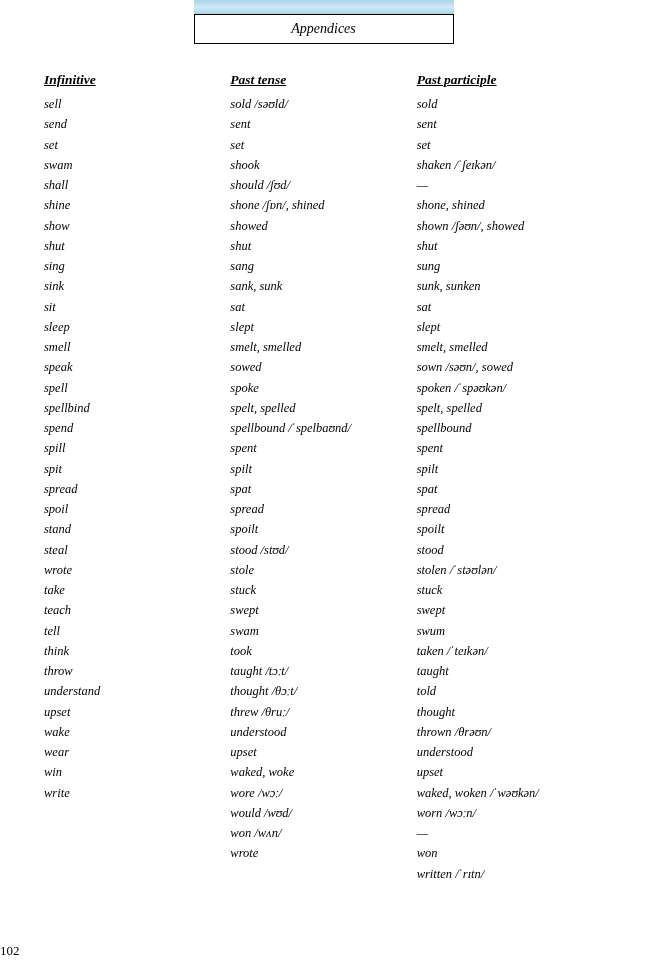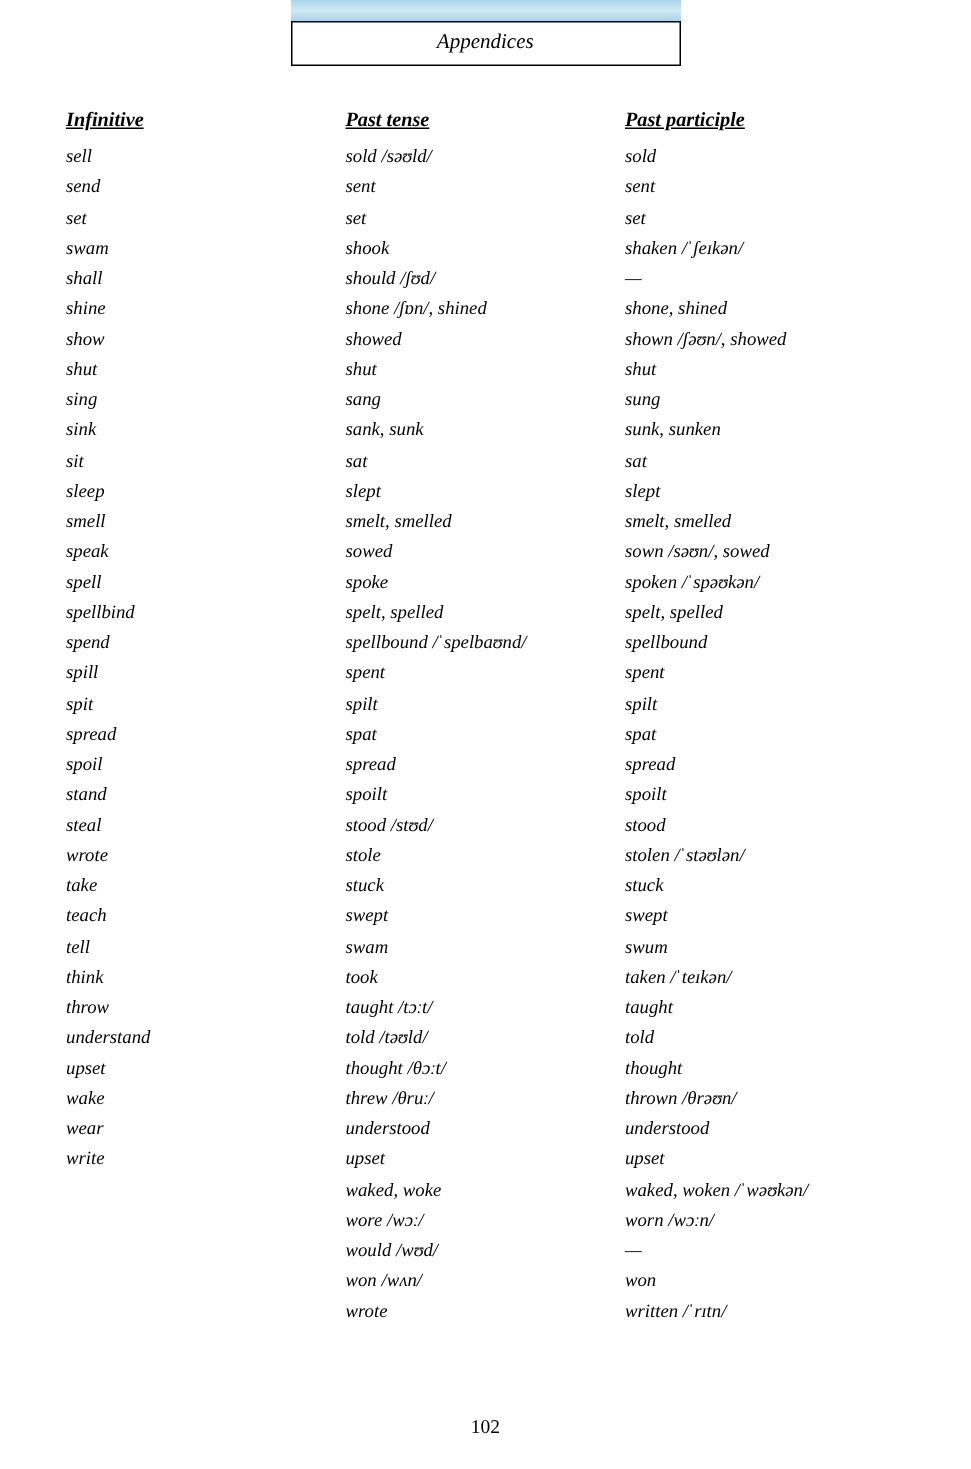--- a/index.html
+++ b/index.html
@@ -60,21 +60,20 @@
       text-decoration: underline;
     }
 
     .word-item {
       line-height: 1.62;
       font-size: 12.5px;
       white-space: nowrap;
     }
 
     .footer-page {
-      text-align: center;
       font-size: 13px;
       margin-top: 18px;
       position: absolute;
       bottom: 20px;
       width: 100%;
     }
   </style>
 </head>
 <body>
 
@@ -117,20 +116,21 @@
           <div class="word-item">wrote</div>
           <div class="word-item">take</div>
           <div class="word-item">teach</div>
           <div class="word-item">tell</div>
           <div class="word-item">think</div>
           <div class="word-item">throw</div>
           <div class="word-item">understand</div>
           <div class="word-item">upset</div>
           <div class="word-item">wake</div>
           <div class="word-item">wear</div>
+          <div class="word-item">win</div>
           <div class="word-item">write</div>
         </div>
     </div>
     <div class="col">
       <div class="col-header">Past tense</div>
       <div id="col2-items">
           <div class="word-item">sold /səʊld/</div>
           <div class="word-item">sent</div>
           <div class="word-item">set</div>
           <div class="word-item">shook</div>
@@ -152,21 +152,20 @@
           <div class="word-item">spat</div>
           <div class="word-item">spread</div>
           <div class="word-item">spoilt</div>
           <div class="word-item">stood /stʊd/</div>
           <div class="word-item">stole</div>
           <div class="word-item">stuck</div>
           <div class="word-item">swept</div>
           <div class="word-item">swam</div>
           <div class="word-item">took</div>
           <div class="word-item">taught /tɔːt/</div>
-          <div class="word-item">told /təʊld/</div>
           <div class="word-item">thought /θɔːt/</div>
           <div class="word-item">threw /θruː/</div>
           <div class="word-item">understood</div>
           <div class="word-item">upset</div>
           <div class="word-item">waked, woke</div>
           <div class="word-item">wore /wɔː/</div>
           <div class="word-item">would /wʊd/</div>
           <div class="word-item">won /wʌn/</div>
           <div class="word-item">wrote</div>
         </div>

